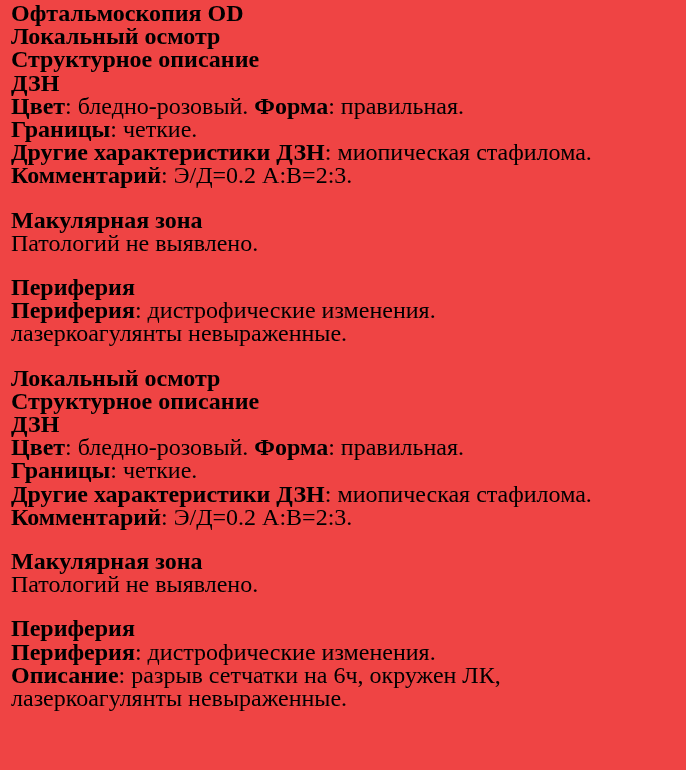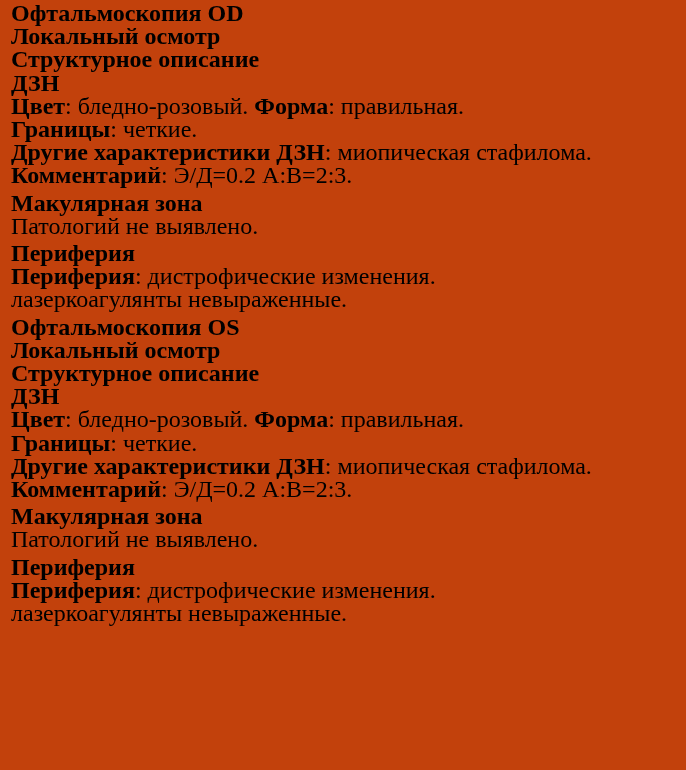--- a/index.html
+++ b/index.html
@@ -5,34 +5,34 @@
   html, body { margin: 0; padding: 0; }
   body {
     background: #ffffff;
     font-family: "Liberation Serif", "DejaVu Serif", serif;
   }
   .doc {
     box-sizing: border-box;
     width: 686px;
     height: 770px;
     padding: 2px 18px 0 11px;
-    background: #c2410c;
+    background: #ef4444;
     color: #000000;
     font-size: 24px;
     line-height: 23.2px;
     overflow: hidden;
   }
   .line {
     margin: 0;
     padding: 0;
     white-space: nowrap;
   }
   .bold { font-weight: bold; }
   .para { margin: 0; }
-  .para.gap { margin-top: 4px; }
+  .para.gap { margin-top: 21px; }
 </style>
 </head>
 <body>
 
 <div class="doc">
 
   <section>
     <div class="para">
       <p class="line bold">Офтальмоскопия OD</p>
       <p class="line bold">Локальный осмотр</p>
@@ -51,35 +51,35 @@
 
     <div class="para gap">
       <p class="line bold">Периферия</p>
       <p class="line"><span class="bold">Периферия</span><span>: дистрофические изменения.</span></p>
       <p class="line">лазеркоагулянты невыраженные.</p>
     </div>
   </section>
 
   <section class="para gap">
     <div class="para">
-      <p class="line bold">Офтальмоскопия OS</p>
       <p class="line bold">Локальный осмотр</p>
       <p class="line bold">Структурное описание</p>
       <p class="line bold">ДЗН</p>
       <p class="line"><span class="bold">Цвет</span><span>: бледно-розовый. </span><span class="bold">Форма</span><span>: правильная.</span></p>
       <p class="line"><span class="bold">Границы</span><span>: четкие.</span></p>
       <p class="line"><span class="bold">Другие характеристики ДЗН</span><span>: миопическая стафилома.</span></p>
       <p class="line"><span class="bold">Комментарий</span><span>: Э/Д=0.2 А:В=2:3.</span></p>
     </div>
 
     <div class="para gap">
       <p class="line bold">Макулярная зона</p>
       <p class="line">Патологий не выявлено.</p>
     </div>
 
     <div class="para gap">
       <p class="line bold">Периферия</p>
       <p class="line"><span class="bold">Периферия</span><span>: дистрофические изменения.</span></p>
+      <p class="line"><span class="bold">Описание</span><span>: разрыв сетчатки на 6ч, окружен ЛК,</span></p>
       <p class="line">лазеркоагулянты невыраженные.</p>
     </div>
   </section>
 
 </div>
 
 </body></html>

